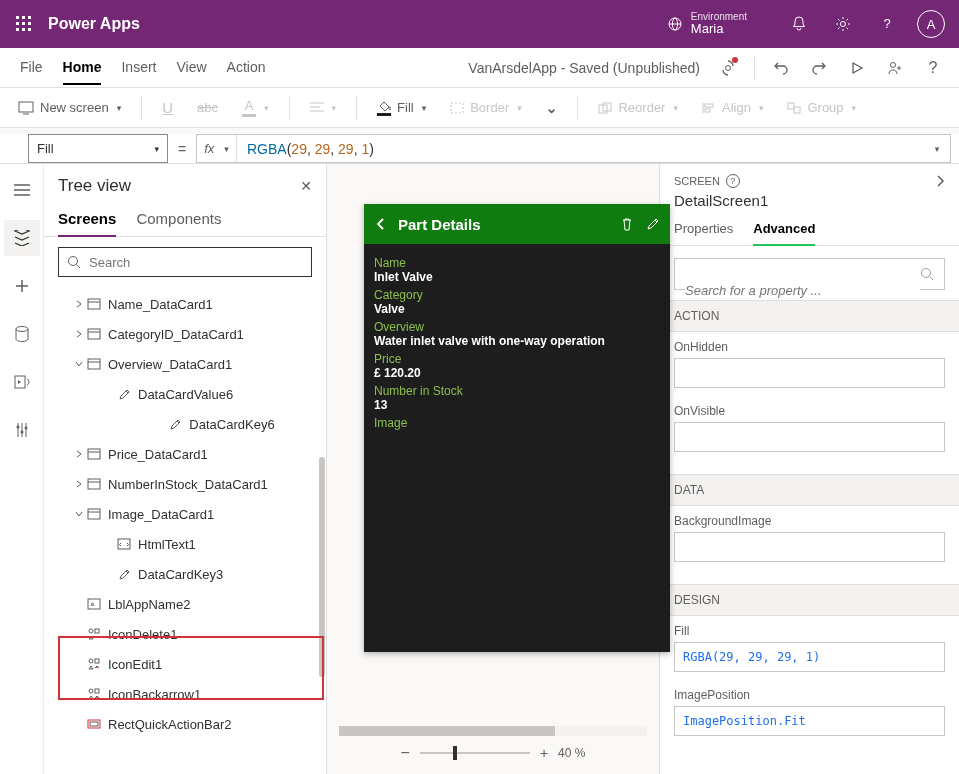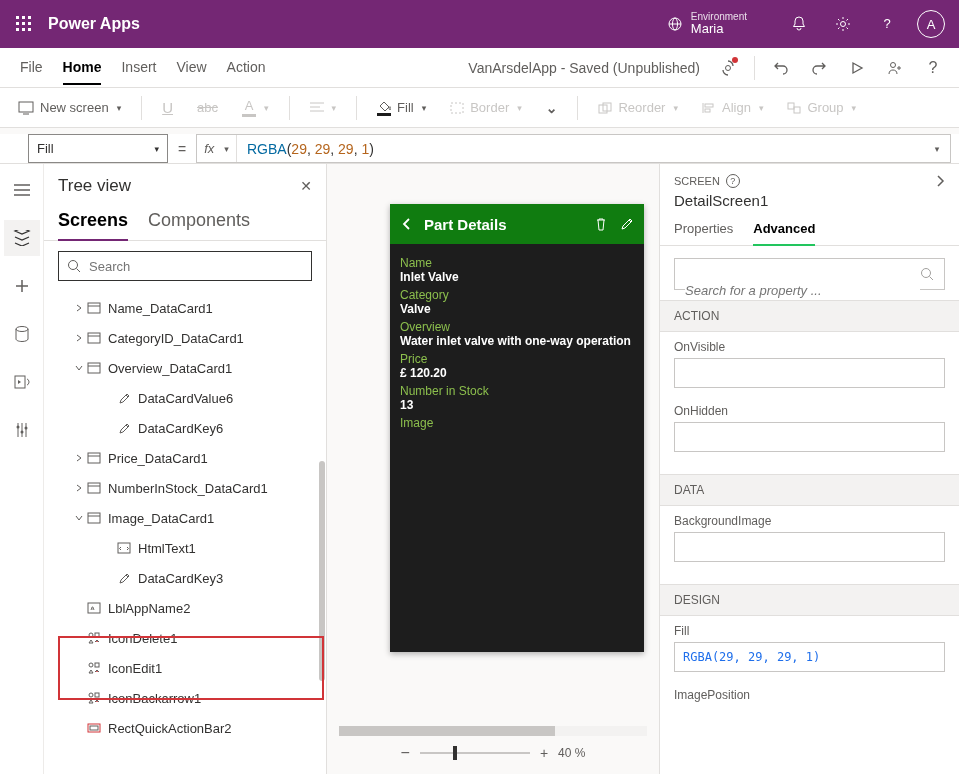--- a/index.html
+++ b/index.html
@@ -53,34 +53,34 @@
 .main { display: flex; height: calc(774px - 48px - 40px - 40px - 36px); }
 .left-rail { width: 44px; background: #fff; display: flex; flex-direction: column; align-items: center; padding-top: 8px; gap: 12px; border-right: 1px solid #edebe9; flex-shrink:0;}
 .rail-btn { width: 36px; height: 36px; display: flex; align-items: center; justify-content: center; cursor: pointer; color: #605e5c; }
 .rail-btn.active { background: #f3f2f1; }
 
 .tree-panel { width: 283px; background: #fff; border-right: 1px solid #e1dfdd; display: flex; flex-direction: column; flex-shrink:0; position:relative;}
 .tree-header { display: flex; align-items: center; justify-content: space-between; padding: 12px 14px 8px; }
 .tree-title { font-size: 17px; font-weight: 400; }
 .tree-close { cursor: pointer; color: #605e5c; font-size: 14px;}
 .tree-tabs { display: flex; gap: 20px; padding: 0 14px; border-bottom: 1px solid #e1dfdd; }
-.tree-tab { padding: 6px 0 8px; cursor: pointer; font-size: 18px; color: #605e5c; }
+.tree-tab { padding: 6px 0 8px; cursor: pointer; font-size: 15px; color: #605e5c; }
 .tree-tab.active { color: #000; border-bottom: 2px solid #742774; font-weight: 600; margin-bottom: -1px; }
 .tree-search { margin: 10px 14px; border: 1px solid #323130; height: 30px; display: flex; align-items: center; padding: 0 8px; gap: 8px; }
 .tree-search input { border: none; outline: none; flex: 1; font-size: 13px; }
 .tree-list { flex: 1; overflow-y: auto; padding: 2px 0 10px; position:relative; }
 .tree-item { display: flex; align-items: center; height: 30px; padding-left: 0; cursor: pointer; font-size: 13px; color: #323130; white-space: nowrap; }
 .tree-item .chev { width: 14px; display: inline-flex; justify-content: center; font-size: 9px; color:#605e5c;}
 .tree-item .icon { width: 16px; display: inline-flex; justify-content: center; margin-right: 6px; color:#605e5c;}
 .ind-1 { padding-left: 28px; } .ind-2 { padding-left: 44px; }
 .highlight-box { position: absolute; left: 58px; width: 266px; height: 64px; border: 2px solid #d13438; pointer-events: none; }
 .tree-scroll-thumb { position:absolute; right:1px; width:6px; background:#c8c6c4; border-radius:3px; top:170px; height:220px;}
 
 .canvas-area { flex: 1; background: #faf9f8; display: flex; flex-direction: column; align-items: center; padding: 40px 10px 0; position: relative; min-width:0; }
-.phone-frame { width: 254px; height: 448px; background: #1d1d1d; box-shadow: 0 2px 6px rgba(0,0,0,.3); display: flex; flex-direction: column; margin-left: 48px; }
+.phone-frame { width: 306px; height: 448px; background: #1d1d1d; box-shadow: 0 2px 6px rgba(0,0,0,.3); display: flex; flex-direction: column; margin-left: 48px; }
 .app-bar { height: 40px; background: #107c10; display: flex; align-items: center; padding: 0 10px; gap: 10px; color: #fff; }
 .app-bar .back { cursor:pointer; }
 .app-bar-title { font-size: 15px; font-weight: 600; flex: 1; }
 .app-bar-icons { display: flex; gap: 12px; }
 .phone-body { flex: 1; padding: 8px 10px; color: #fff; font-size: 12px; overflow: hidden; }
 .fld-label { color: #8cbf4d; font-size: 12px; margin-top: 4px; }
 .fld-value { color: #fff; font-size: 12px; margin-bottom: 4px; font-weight:600;}
 .canvas-footer { width: 100%; display: flex; align-items: center; justify-content: center; gap: 10px; padding: 12px 0 8px; color: #605e5c; font-size: 12px; position:absolute; bottom:4px;}
 .zoom-track { width: 110px; height: 2px; background: #c8c6c4; position: relative; }
 .zoom-thumb { width: 4px; height: 14px; background: #323130; position: absolute; top: -6px; left: 30%; }
@@ -415,21 +415,21 @@
         </div>
         <div class="tree-item ind-2" style="padding-left: 58px;">
           <span class="chev"></span>
           <span class="icon">
             <svg width="13" height="13" viewBox="0 0 13 13">
               <path d="M2 11l1-3 6-6 2 2-6 6zM8 3l2 2" fill="none" stroke="#605e5c"></path>
             </svg>
           </span>
           <span>DataCardValue6</span>
         </div>
-        <div class="tree-item ind-2" style="padding-left: 58px;">
+        <div class="tree-item ind-2" style="padding-left: 58px; justify-content: center;">
           <span class="chev"></span>
           <span class="icon">
             <svg width="13" height="13" viewBox="0 0 13 13">
               <path d="M2 11l1-3 6-6 2 2-6 6zM8 3l2 2" fill="none" stroke="#605e5c"></path>
             </svg>
           </span>
           <span>DataCardKey6</span>
         </div>
         <div class="tree-item ind-1" style="padding-left: 28px;">
           <span class="chev">
@@ -624,35 +624,36 @@
     <div class="props-search">
       <input type="text" placeholder="Search for a property ..." style="">
       <svg width="14" height="14" viewBox="0 0 14 14">
           <circle cx="6" cy="6" r="4.5" fill="none" stroke="#a19f9d"></circle>
           <line x1="9.5" y1="9.5" x2="13" y2="13" stroke="#a19f9d"></line>
         </svg>
     </div>
     <div class="props-body" id="props-body">
         <div class="prop-section-hdr">ACTION</div>
         <div class="prop-field">
+          <div class="prop-label">OnHidden</div>
+          <div class="prop-value-box empty"></div>
+        </div>
+        <div class="prop-field">
           <div class="prop-label">OnVisible</div>
-          <div class="prop-value-box empty"></div>
-        </div>
-        <div class="prop-field">
-          <div class="prop-label">OnHidden</div>
           <div class="prop-value-box empty"></div>
         </div>
         <div class="prop-section-hdr">DATA</div>
         <div class="prop-field">
           <div class="prop-label">BackgroundImage</div>
           <div class="prop-value-box empty"></div>
         </div>
         <div class="prop-section-hdr">DESIGN</div>
         <div class="prop-field">
           <div class="prop-label">Fill</div>
           <div class="prop-value-box">RGBA(29, 29, 29, 1)</div>
         </div>
         <div class="prop-field">
           <div class="prop-label">ImagePosition</div>
+          <div class="prop-value-box">ImagePosition.Fit</div>
         </div>
       </div>
   </div>
 </div>
 
 </body></html>

